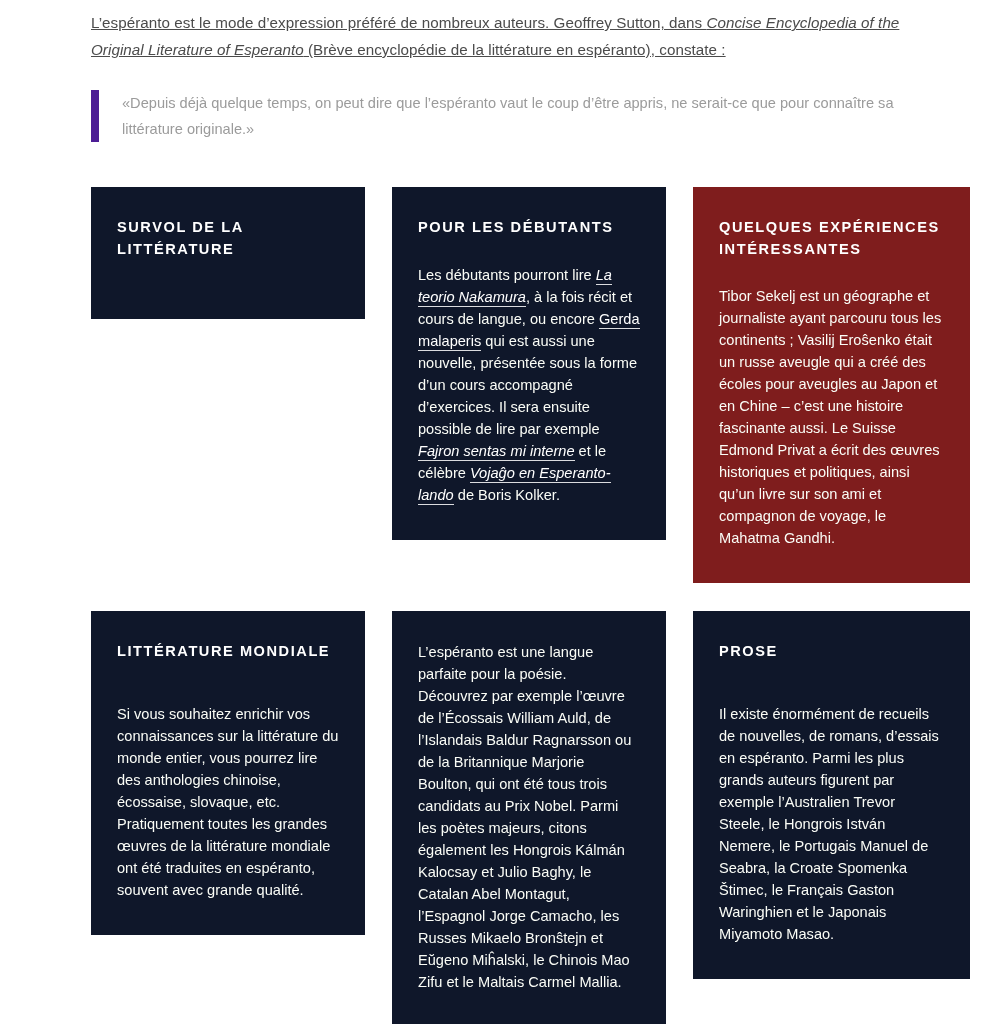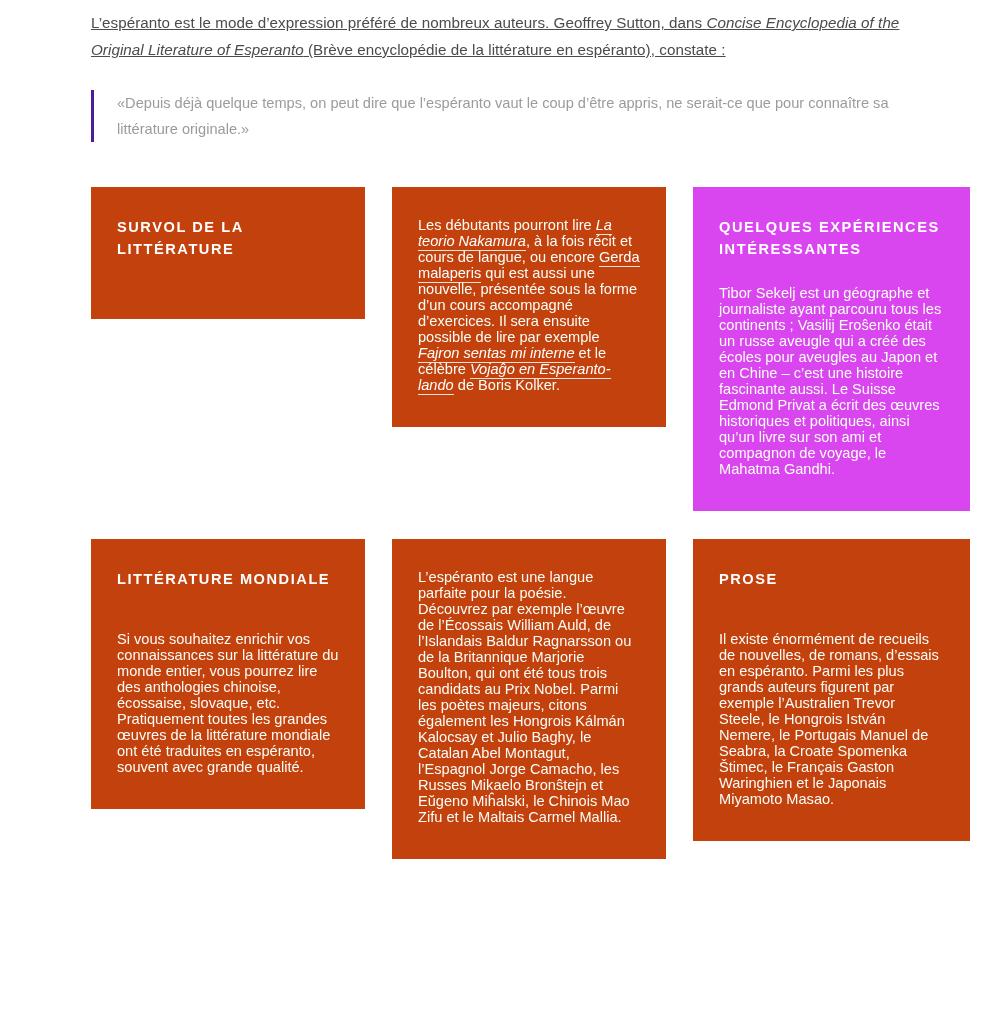--- a/index.html
+++ b/index.html
@@ -31,21 +31,21 @@
     color: #4b4b4b;
     margin: 0;
     letter-spacing: 0.05px;
     text-decoration: underline;
   }
   .intro-paragraph em { font-style: italic; }
 
   .quote-wrap {
     margin: 27px 0 0 0;
     padding-left: 23px;
-    border-left: 3px solid #4c1d95;
+    border-left: 8px solid #4c1d95;
   }
   .quote-text {
     font-size: 14.6px;
     line-height: 26px;
     color: #9b9b9b;
     margin: 0;
     max-width: 830px;
   }
 
   
@@ -53,39 +53,39 @@
     margin-top: 45px;
     padding: 0 31px 0 91px;
     display: grid;
     grid-template-columns: 274px 274px 277px;
     column-gap: 27px;
     row-gap: 28px;
     align-items: start;
   }
 
   .card {
-    background: #c2410c;
+    background: #0f172a;
     padding: 30px 26px 34px 26px;
     color: #ffffff;
   }
-  .card.teal { background: #d946ef; }
+  .card.teal { background: #7f1d1d; }
 
   .card-title {
     font-size: 14.6px;
     font-weight: bold;
     letter-spacing: 1.55px;
     line-height: 21.5px;
     color: #ffffff;
     text-transform: uppercase;
     margin: 0 0 25px 0;
   }
 
   .card-para {
     font-size: 14.6px;
-    line-height: 16px;
+    line-height: 22px;
     color: #fbfdf7;
     margin: 0 0 18px 0;
   }
   .card-para:last-child { margin-bottom: 0; }
 
   .card-para a,
   .card-link {
     color: #ffffff;
     text-decoration: none;
     border-bottom: 1px solid rgba(255,255,255,0.85);
@@ -107,20 +107,21 @@
     <blockquote class="quote-wrap">
       <p class="quote-text">«Depuis déjà quelque temps, on peut dire que l’espéranto vaut le coup d’être appris, ne serait-ce que pour connaître sa littérature originale.»</p>
     </blockquote>
   </section>
 
   <section class="grid">
       <div class="card">
         <h3 class="card-title">SURVOL DE LA LITTÉRATURE</h3>
       </div>
       <div class="card">
+        <h3 class="card-title">POUR LES DÉBUTANTS</h3>
         <p class="card-para"><span>Les débutants pourront lire </span><a class="card-link italic" href="#">La teorio Nakamura</a><span>, à la fois récit et cours de langue, ou encore </span><a class="card-link" href="#">Gerda malaperis</a><span> qui est aussi une nouvelle, présentée sous la forme d’un cours accompagné d’exercices. Il sera ensuite possible de lire par exemple </span><a class="card-link italic" href="#">Fajron sentas mi interne</a><span> et le célèbre </span><a class="card-link italic" href="#">Vojaĝo en Esperanto-lando</a><span> de Boris Kolker.</span></p>
       </div>
       <div class="card teal">
         <h3 class="card-title">QUELQUES EXPÉRIENCES INTÉRESSANTES</h3>
         <p class="card-para"><span>Tibor Sekelj est un géographe et journaliste ayant parcouru tous les continents ; Vasilij Eroŝenko était un russe aveugle qui a créé des écoles pour aveugles au Japon et en Chine – c’est une histoire fascinante aussi. Le Suisse Edmond Privat a écrit des œuvres historiques et politiques, ainsi qu’un livre sur son ami et compagnon de voyage, le Mahatma Gandhi.</span></p>
       </div>
       <div class="card row2">
         <h3 class="card-title">LITTÉRATURE MONDIALE</h3>
         <p class="card-para"><span>Si vous souhaitez enrichir vos connaissances sur la littérature du monde entier, vous pourrez lire des anthologies chinoise, écossaise, slovaque, etc. Pratiquement toutes les grandes œuvres de la littérature mondiale ont été traduites en espéranto, souvent avec grande qualité.</span></p>
       </div>

